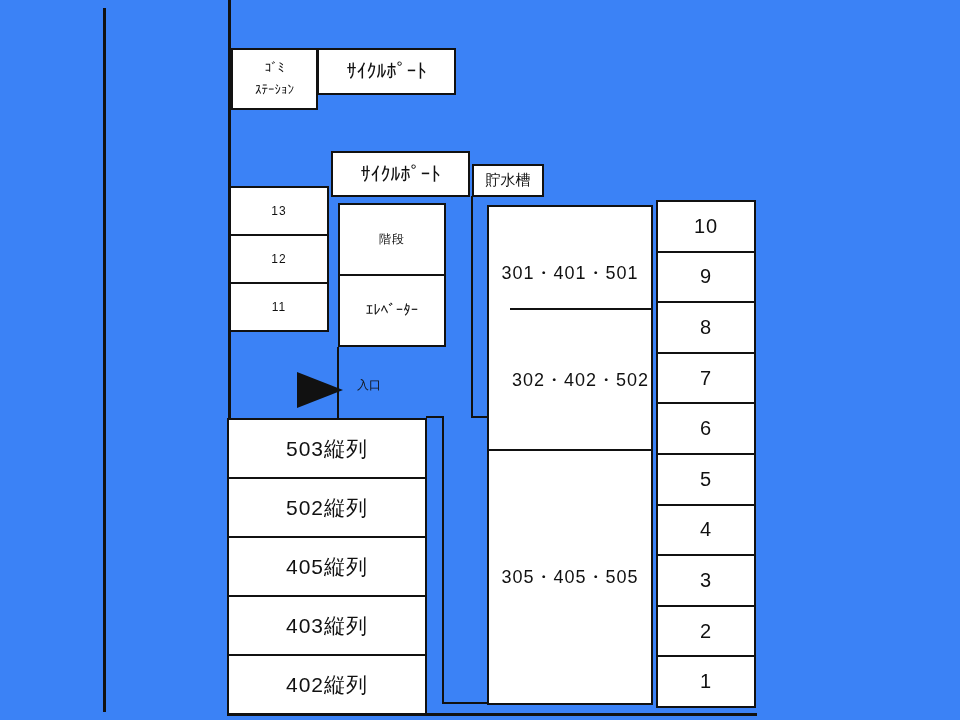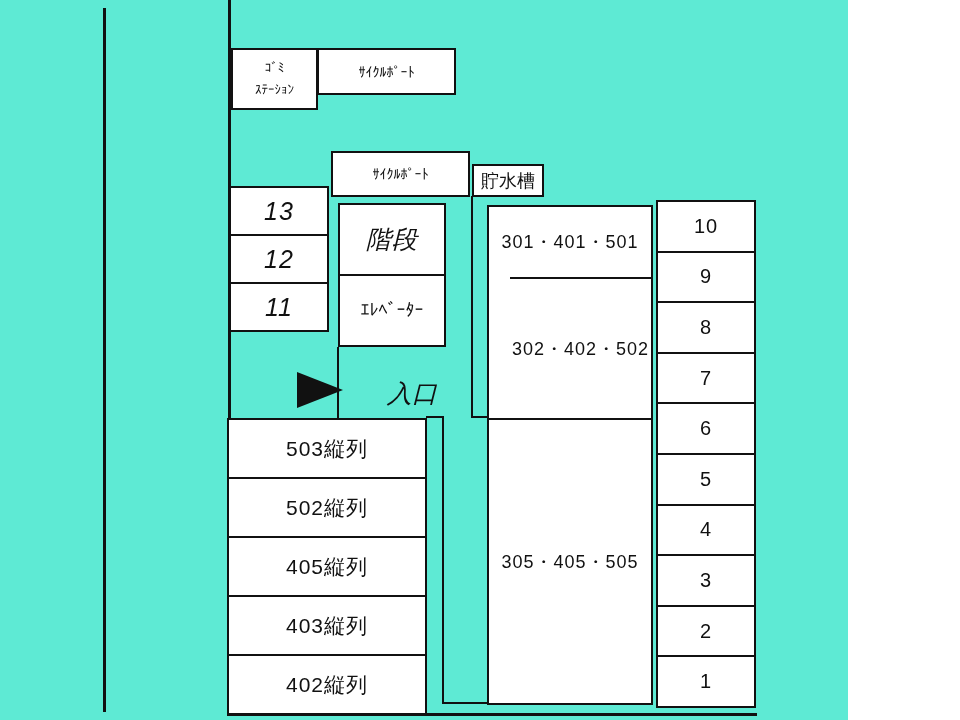--- a/index.html
+++ b/index.html
@@ -1,37 +1,37 @@
 <!DOCTYPE html>
 <html><head>
 <meta charset="utf-8">
 <style>
   html,body{margin:0;padding:0;background:#fff;}
   body{width:960px;height:720px;position:relative;overflow:hidden;
        font-family:"Liberation Sans","DejaVu Sans",sans-serif;color:#111;}
-  .stage{position:absolute;left:0;top:0;width:848px;height:720px;background:#5eead4;}
+  .stage{position:absolute;left:0;top:0;width:960px;height:720px;background:#3b82f6;}
   .line{position:absolute;background:#111;}
   .box{position:absolute;background:#fff;border:2px solid #111;box-sizing:border-box;
        display:flex;align-items:center;justify-content:center;text-align:center;}
   .col{position:absolute;border:2px solid #111;box-sizing:border-box;background:#fff;
        display:flex;flex-direction:column;}
   .row{flex:1;display:flex;align-items:center;justify-content:center;
        border-top:2px solid #111;box-sizing:border-box;letter-spacing:1px;}
   .row:first-child{border-top:none;}
   .t21{font-size:21px;}
   .t20{font-size:20px;}
-  .t19{font-size:25px;font-style:italic;}
+  .t19{font-size:12px;}
   .t18{font-size:18px;letter-spacing:0;}
-  .t16{font-size:14px;}
-  .t15{font-size:18px;}
+  .t16{font-size:20px;}
+  .t15{font-size:15px;font-family:Liberation Mono, monospace;}
   .t13{font-size:13px;line-height:1.7;}
   .arrow{position:absolute;width:0;height:0;
          border-top:18px solid transparent;border-bottom:18px solid transparent;
          border-left:46px solid #111;}
-  .lbl{position:absolute;white-space:nowrap;margin-left:30px;}
+  .lbl{position:absolute;white-space:nowrap;}
 </style>
 </head>
 <body>
 
 <div class="stage">
 
   <div class="line" style="left:103px;top:8px;width:3px;height:704px;"></div>
   <div class="line" style="left:228px;top:0;width:3px;height:716px;"></div>
   <div class="line" style="left:227px;top:713px;width:530px;height:3px;"></div>
   <div class="line" style="left:471px;top:196px;width:2px;height:222px;"></div>
@@ -66,21 +66,21 @@
 
   <div class="col" style="left:338px;top:203px;width:108px;height:144px;">
     <div class="row t19">階段</div>
     <div class="row t15" style="letter-spacing:0;">ｴﾚﾍﾞｰﾀｰ</div>
   </div>
 
   <div class="arrow" style="left:297px;top:372px;"></div>
   <div class="lbl t19" style="left:357px;top:377px;">入口</div>
 
   <div class="col t18" style="left:487px;top:205px;width:166px;height:500px;">
-    <div class="row" style="flex:none;height:70px;">301・401・501</div>
+    <div class="row" style="flex:none;height:70px;margin-top:31px;">301・401・501</div>
     <div class="row" style="flex:none;height:141px;margin-left:21px;">302・402・502</div>
     <div class="row">305・405・505</div>
   </div>
 
   <div class="col t20" style="left:656px;top:200px;width:100px;height:508px;">
     <div class="row">10</div>
     <div class="row">9</div>
     <div class="row">8</div>
     <div class="row">7</div>
     <div class="row">6</div>

